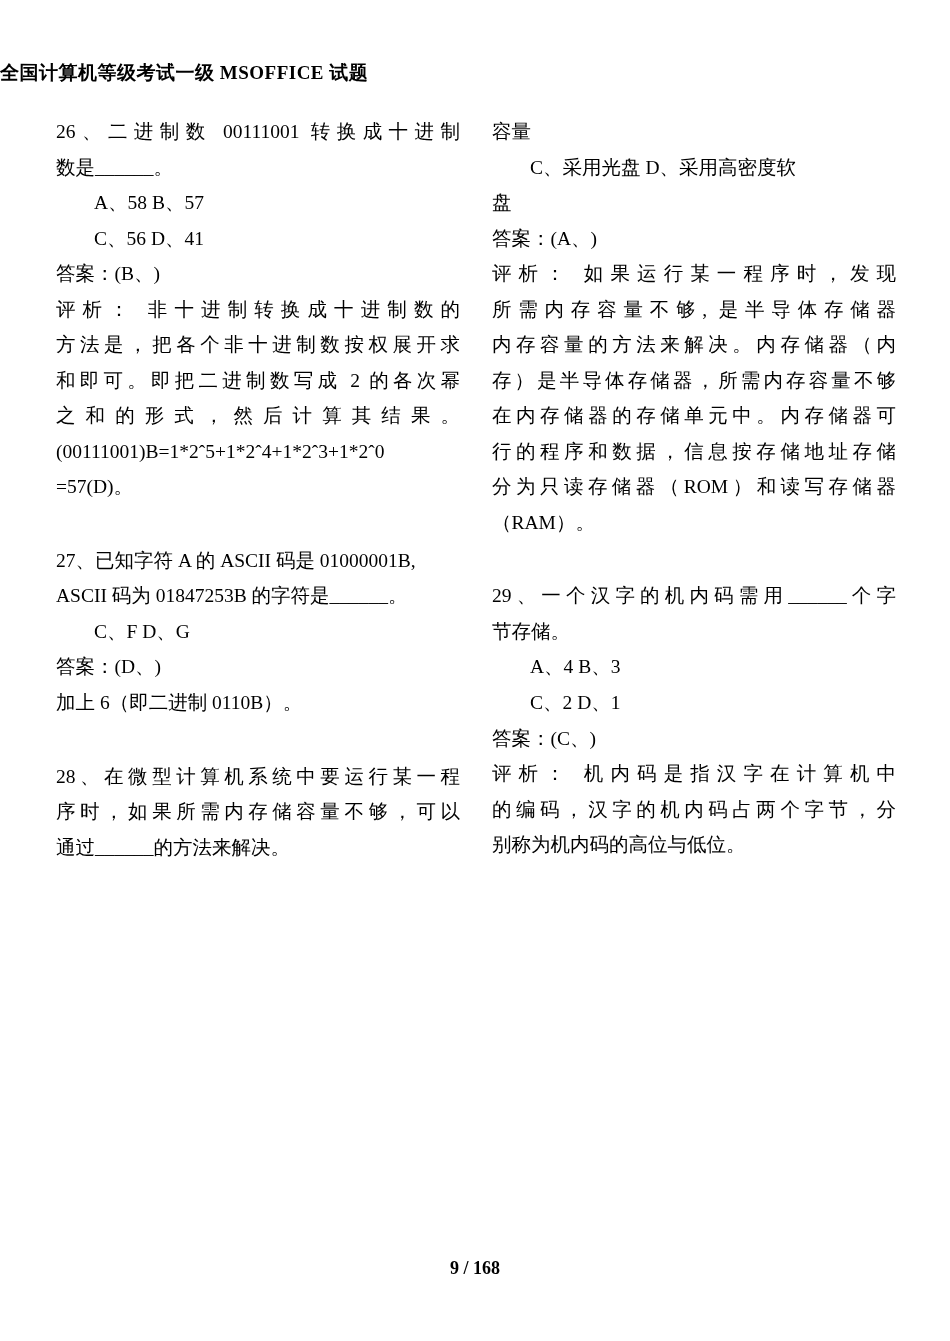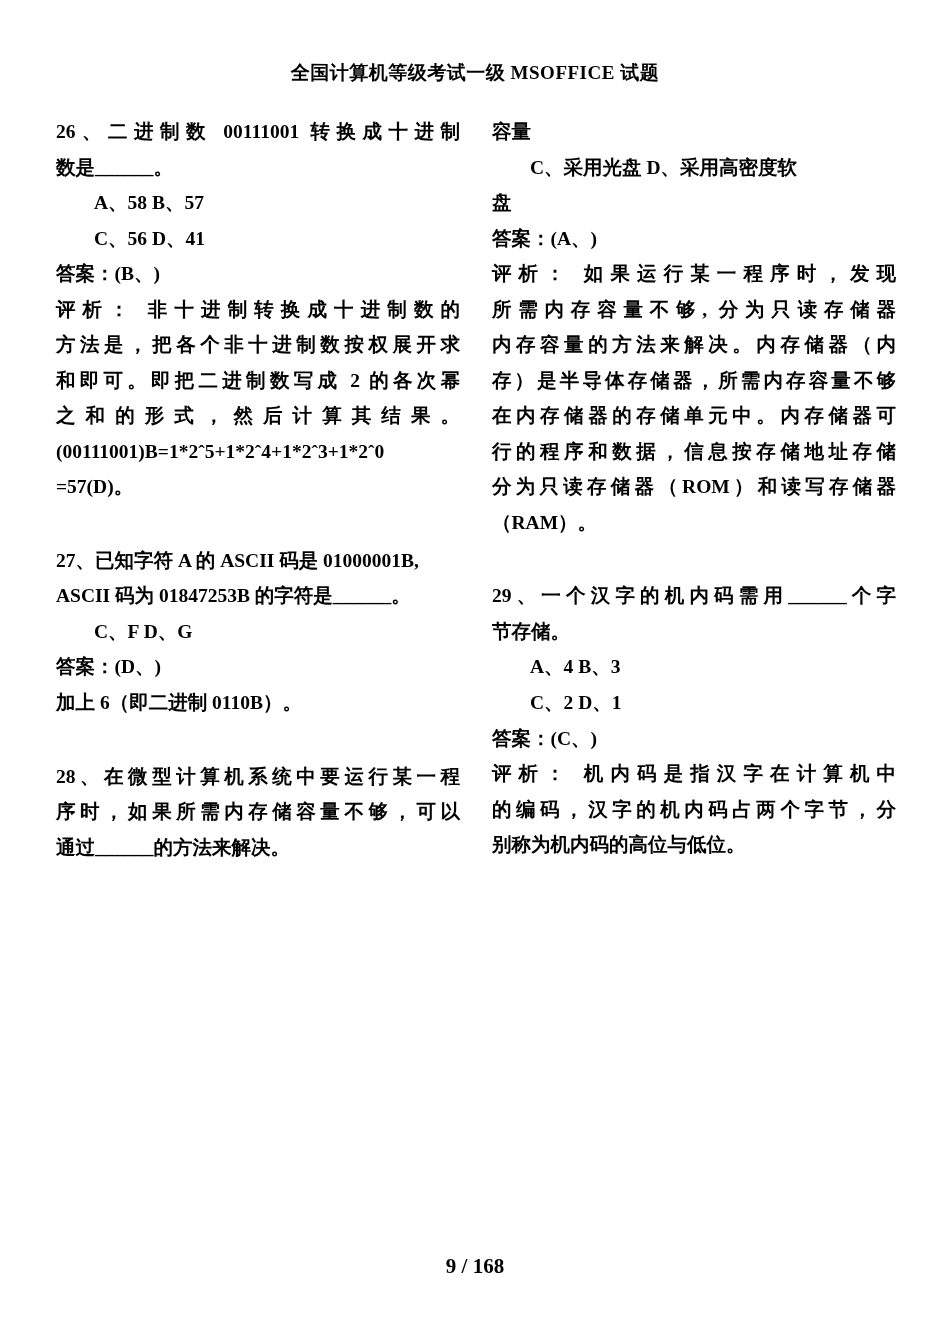--- a/index.html
+++ b/index.html
@@ -20,21 +20,21 @@
     width: 950px;
     height: 1341px;
     box-sizing: border-box;
     padding: 0;
   }
   .header {
     position: absolute;
     top: 60px;
     left: 0;
     width: 950px;
-    text-align: center;
+    text-align: left;
     font-size: 19px;
     font-family: "Liberation Serif", serif;
     font-weight: 600;
     letter-spacing: 0.5px;
   }
   .header-rule {
     position: absolute;
     top: 95px;
     left: 56px;
     width: 838px;
@@ -56,33 +56,32 @@
   }
   .q-block {
     margin-bottom: 14px;
   }
   p {
     margin: 0 0 2px 0;
     font-size: 19.5px;
     line-height: 1.72;
     text-align: justify;
     text-justify: inter-ideograph;
-    font-weight: bold;
   }
   .opt-line {
     text-indent: 38px;
   }
   .spacer-md { height: 26px; }
   .footer {
     position: absolute;
     bottom: 62px;
     left: 0;
     width: 950px;
     text-align: center;
-    font-size: 21px;
+    font-size: 18px;
     font-weight: 600;
     font-family: "Liberation Serif", serif;
   }
   .justify-full {
     text-align: justify;
     text-align-last: justify;
   }
 </style>
 </head>
 <body>
@@ -131,21 +130,21 @@
     </div>
 
     <div class="col">
 
       <div class="q-block">
         <p>容量</p>
         <p class="opt-line">C、采用光盘      D、采用高密度软</p>
         <p>盘</p>
         <p>答案：(A、)</p>
         <p class="justify-full">评析：      如果运行某一程序时，发现</p>
-        <p class="justify-full">所需内存容量不够, 分为只读存储器</p>
+        <p class="justify-full">所需内存容量不够, 是半导体存储器</p>
         <p class="justify-full">内存容量的方法来解决。内存储器（内</p>
         <p class="justify-full">存）是半导体存储器，所需内存容量不够</p>
         <p class="justify-full">在内存储器的存储单元中。内存储器可</p>
         <p class="justify-full">行的程序和数据，信息按存储地址存储</p>
         <p class="justify-full">分为只读存储器（ROM）和读写存储器</p>
         <p>（RAM）。</p>
       </div>
 
       <div class="spacer-md"></div>
 

